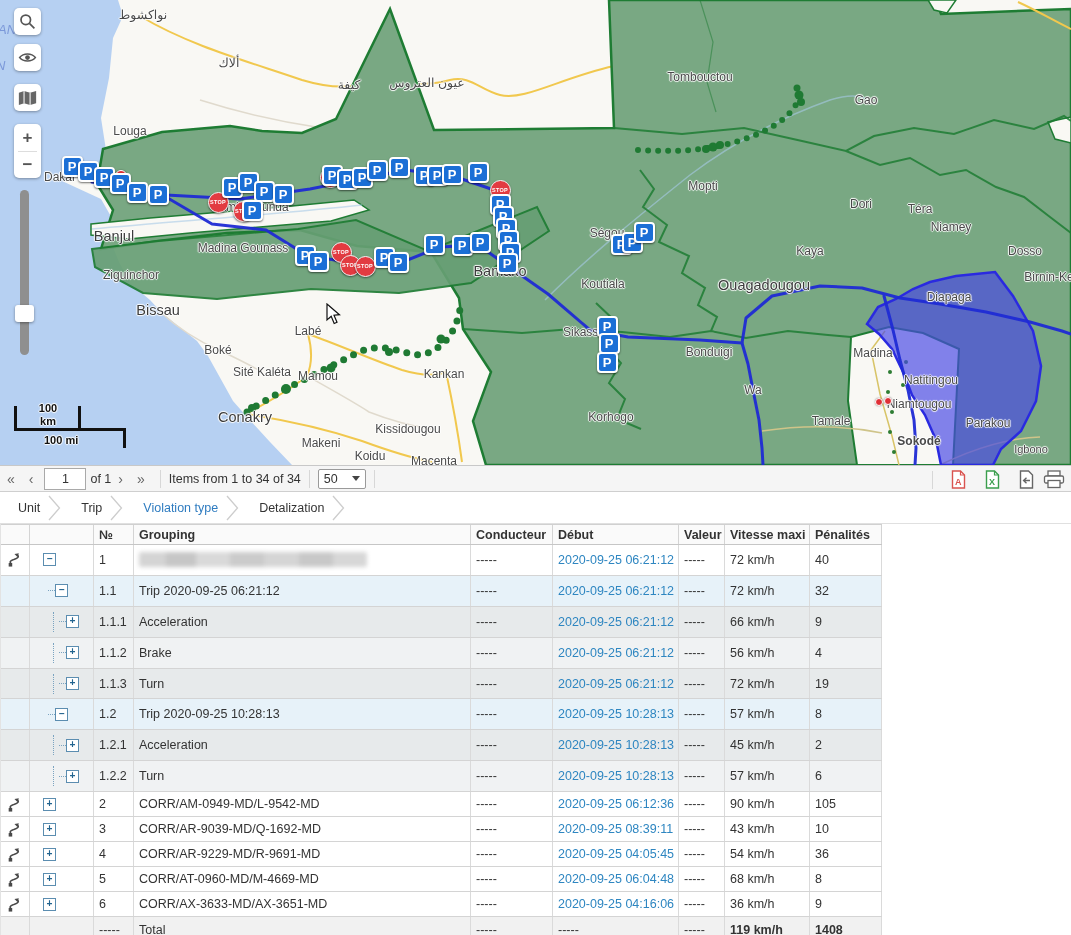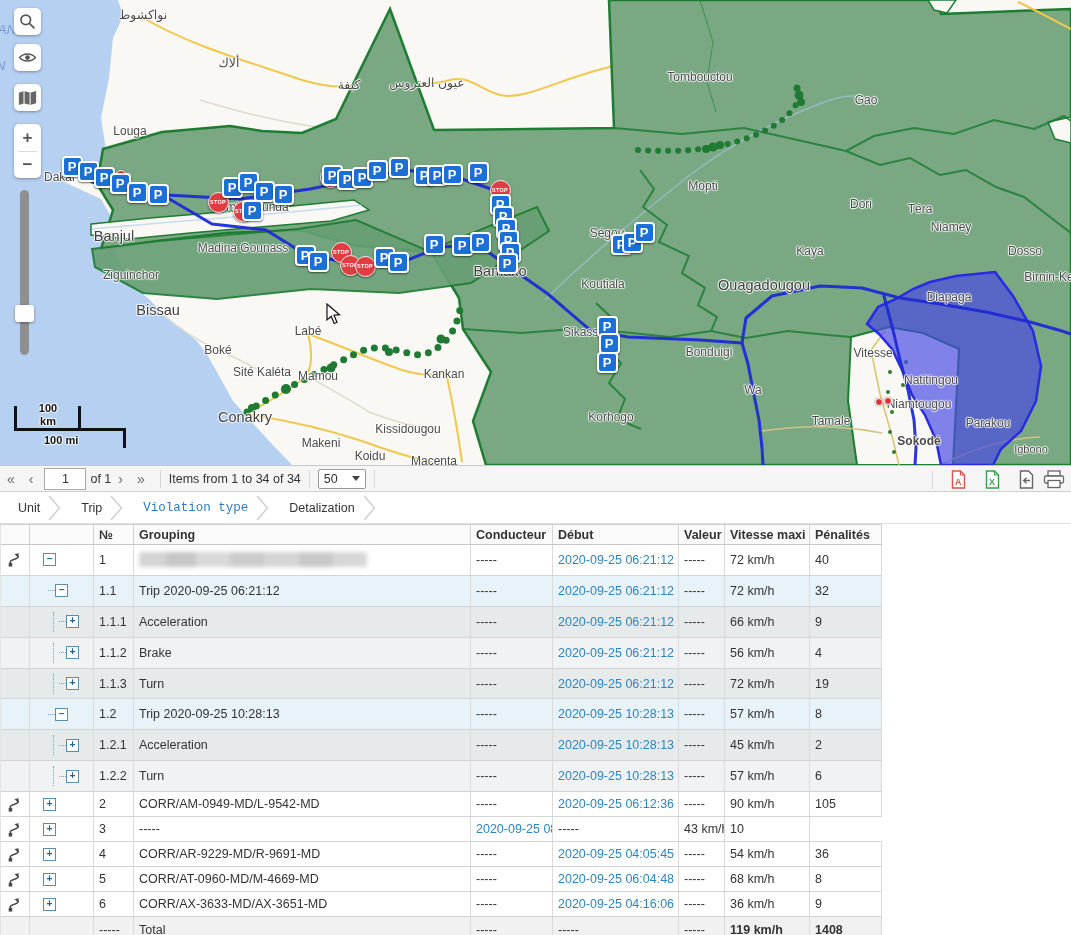--- a/index.html
+++ b/index.html
@@ -46,21 +46,21 @@
   #pagesize{display:flex;align-items:center;justify-content:space-between;width:48px;height:20px;border:1px solid #9a9a9a;
     border-radius:2px;background:#fff;padding:0 5px;box-sizing:border-box;cursor:pointer;}
   #pagesize .caret{width:0;height:0;border-left:4px solid transparent;border-right:4px solid transparent;border-top:5px solid #444;}
   #exports{position:absolute;right:2px;top:0;height:27px;display:flex;align-items:center;}
   .xbtn{width:34px;height:27px;display:flex;align-items:center;justify-content:center;cursor:pointer;}
 
   
   #tabs{position:absolute;left:0;top:492px;width:1071px;height:32px;background:#fff;border-bottom:1px solid #e0e0e0;
     box-sizing:border-box;display:flex;align-items:center;font-size:12.5px;color:#333;}
   .tabitem{padding:0 6px 0 18px;cursor:pointer;}
-  .tabitem.active{color:#2f7cc0;font-family:Liberation Mono, monospace;}
+  .tabitem.active{color:#2f7cc0;}
   .tabchev{margin:0 2px;}
 
   
   #vtable{position:absolute;left:0;top:524px;width:881px;border-left:1px solid #e3e3e3;box-sizing:content-box;font-size:12.5px;color:#333;}
   .trow,.thead{display:grid;grid-template-columns:29px 64px 40px 337px 82px 126px 46px 85px 72px;align-items:stretch;
     border-bottom:1px solid #d4d4d4;box-sizing:border-box;background:#fff;}
   .thead{height:21px;background:#fafafa;font-weight:700;border-top:1px solid #d0d0d0;border-bottom:1px solid #c6c6c6;}
   .trow.tall{height:30.9px;}
   .trow.short{height:25px;}
   .trow.total{height:27px;}
@@ -203,21 +203,21 @@
         <div class="mlabel m" style="left: 444px; top: 374px;">Kankan</div>
         <div class="mlabel l" style="left: 500px; top: 271px;">Bamako</div>
         <div class="mlabel m" style="left: 582px; top: 233px; margin-left: 25px;">Ségou</div>
         <div class="mlabel m" style="left: 603px; top: 284px;">Koutiala</div>
         <div class="mlabel m" style="left: 703px; top: 186px;">Mopti</div>
         <div class="mlabel m" style="left: 584px; top: 332px;">Sikasso</div>
         <div class="mlabel m" style="left: 611px; top: 417px;">Korhogo</div>
         <div class="mlabel m" style="left: 709px; top: 352px;">Bonduigi</div>
         <div class="mlabel m" style="left: 753px; top: 390px;">Wa</div>
         <div class="mlabel m" style="left: 831px; top: 421px;">Tamale</div>
-        <div class="mlabel m" style="left: 873px; top: 353px;">Vitesse</div>
+        <div class="mlabel m" style="left: 873px; top: 353px;">Madina</div>
         <div class="mlabel m" style="left: 919px; top: 441px; font-weight: bold;">Sokodé</div>
         <div class="mlabel m" style="left: 931px; top: 380px;">Natitingou</div>
         <div class="mlabel m" style="left: 919px; top: 404px;">Niamtougou</div>
         <div class="mlabel m" style="left: 988px; top: 423px;">Parakou</div>
         <div class="mlabel s" style="left: 1031px; top: 449px;">Igbono</div>
         <div class="mlabel m" style="left: 949px; top: 297px;">Diapaga</div>
         <div class="mlabel m" style="left: 1011px; top: 251px; padding-left: 28px;">Dosso</div>
         <div class="mlabel m" style="left: 1049px; top: 277px;">Birnin-Ke</div>
         <div class="mlabel m" style="left: 951px; top: 227px;">Niamey</div>
         <div class="mlabel m" style="left: 861px; top: 204px;">Dori</div>
@@ -595,20 +595,21 @@
               <path d="M10.5,2.4 C13.5,5.5 8.5,6.3 6.5,7.3 C3.5,8.6 3.1,9.7 5.1,11.2" fill="none" stroke="#4a4a4a" stroke-width="1.5"></path>
               <path d="M12,1.1 L7.9,1.9 L10.7,4.7 Z" fill="#4a4a4a"></path>
               <rect x="2.5" y="10.3" width="3.3" height="3.3" fill="#4a4a4a"></rect>
             </svg>
           </div>
           <div class="tc">
             <span class="ind1"></span>
             <span class="ebox">+</span>
           </div>
           <div class="tc">3</div>
+          <div class="tc">CORR/AR-9039-MD/Q-1692-MD</div>
           <div class="tc">-----</div>
           <div class="tc">
             <a class="dlink">2020-09-25 08:39:11</a>
           </div>
           <div class="tc">-----</div>
           <div class="tc">43 km/h</div>
           <div class="tc">10</div>
         </div>
         <div class="trow bg-white short">
           <div class="tc">

